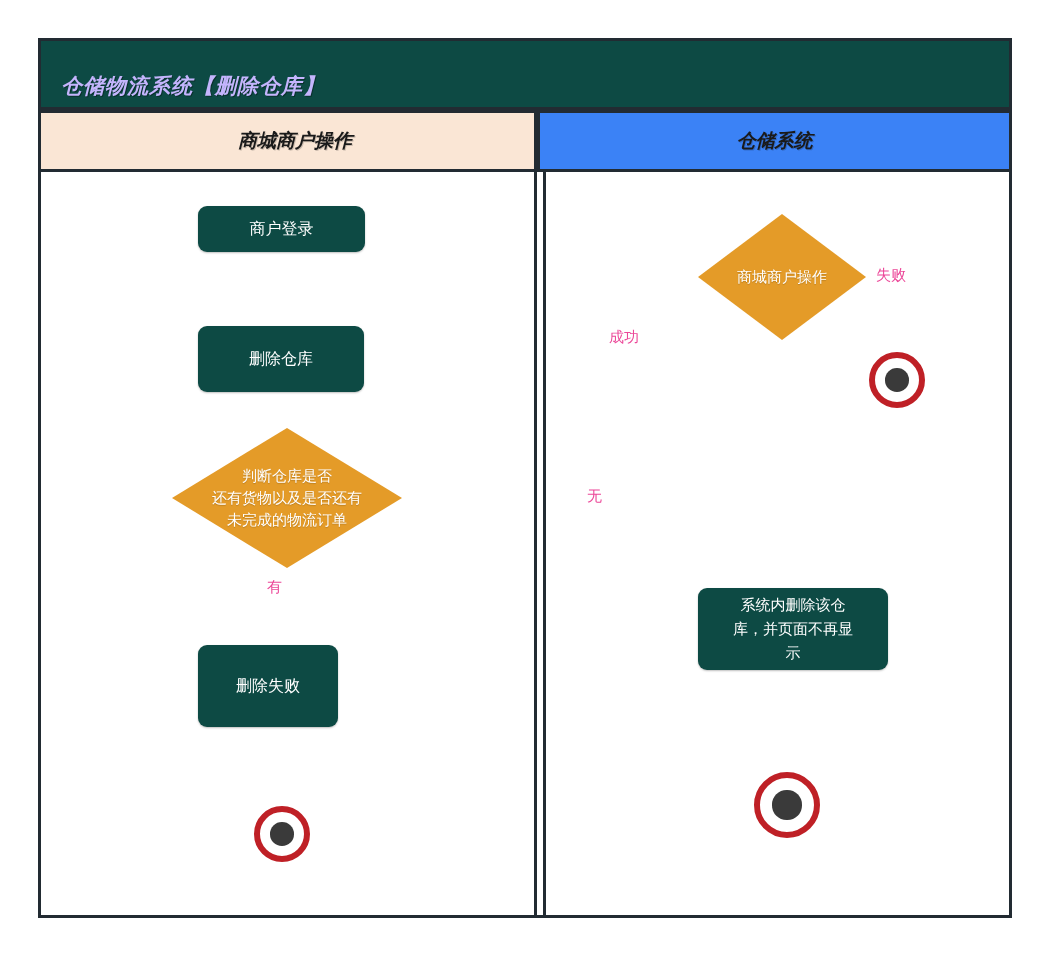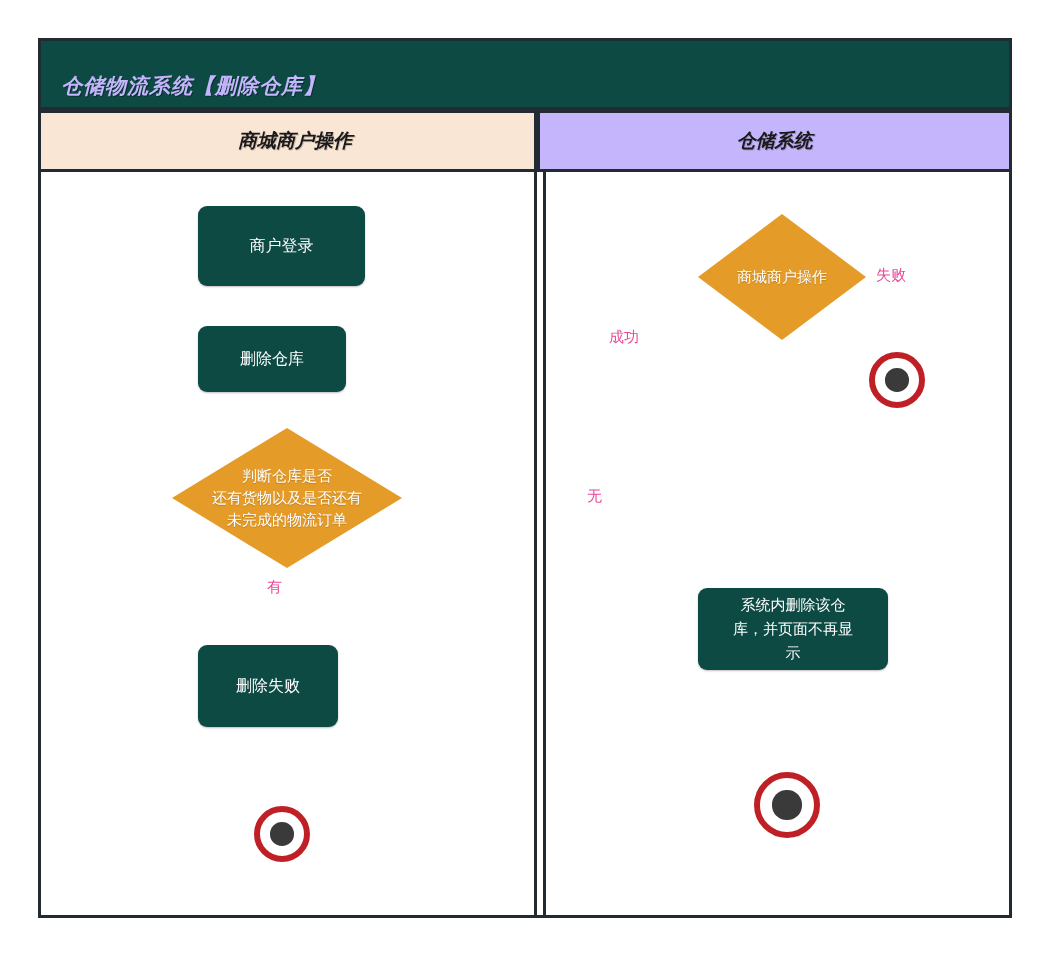--- a/index.html
+++ b/index.html
@@ -65,21 +65,21 @@
   }
   .lane-header-left {
     left: 38px;
     width: 499px;
     background: #fae6d5;
     padding-left: 15px;
   }
   .lane-header-right {
     left: 537px;
     width: 475px;
-    background: #c4b5fd;
+    background: #3b82f6;
   }
   .lane-header-text {
     font-weight: bold;
     font-style: italic;
     font-size: 19px;
     color: #1a1a1a;
     text-shadow: 1px 1px 0 rgba(0,0,0,0.18);
     white-space: nowrap;
   }
   .lane-divider {
@@ -210,25 +210,25 @@
     <div class="lane-header-text">商城商户操作</div>
   </div>
   <div class="lane-header lane-header-right">
     <div class="lane-header-text">仓储系统</div>
   </div>
   <div class="lane-divider">
       <i class="a"></i>
       <i class="b"></i>
     </div>
 
-  <div class="node-box" style="left:198px;top:206px;width:167px;height:80px;">
+  <div class="node-box" style="left:198px;top:206px;width:167px;height:46px;">
     <span>商户登录</span>
   </div>
 
-  <div class="node-box" style="left:198px;top:326px;width:148px;height:66px;">
+  <div class="node-box" style="left:198px;top:326px;width:166px;height:66px;">
     <span>删除仓库</span>
   </div>
 
   <div class="diamond" style="left:172px;top:428px;width:230px;height:140px;">
     <div class="shape"></div>
     <div class="dlabel">判断仓库是否
 还有货物以及是否还有
 未完成的物流订单</div>
   </div>
 

